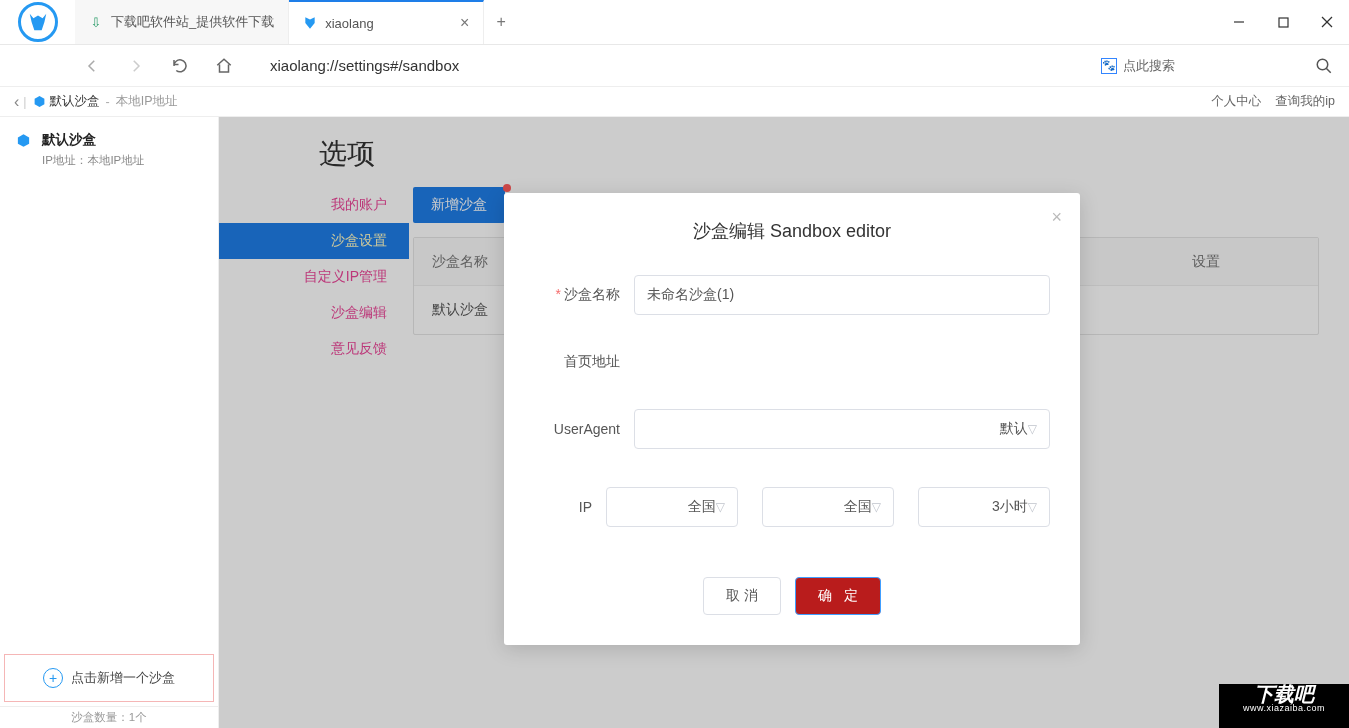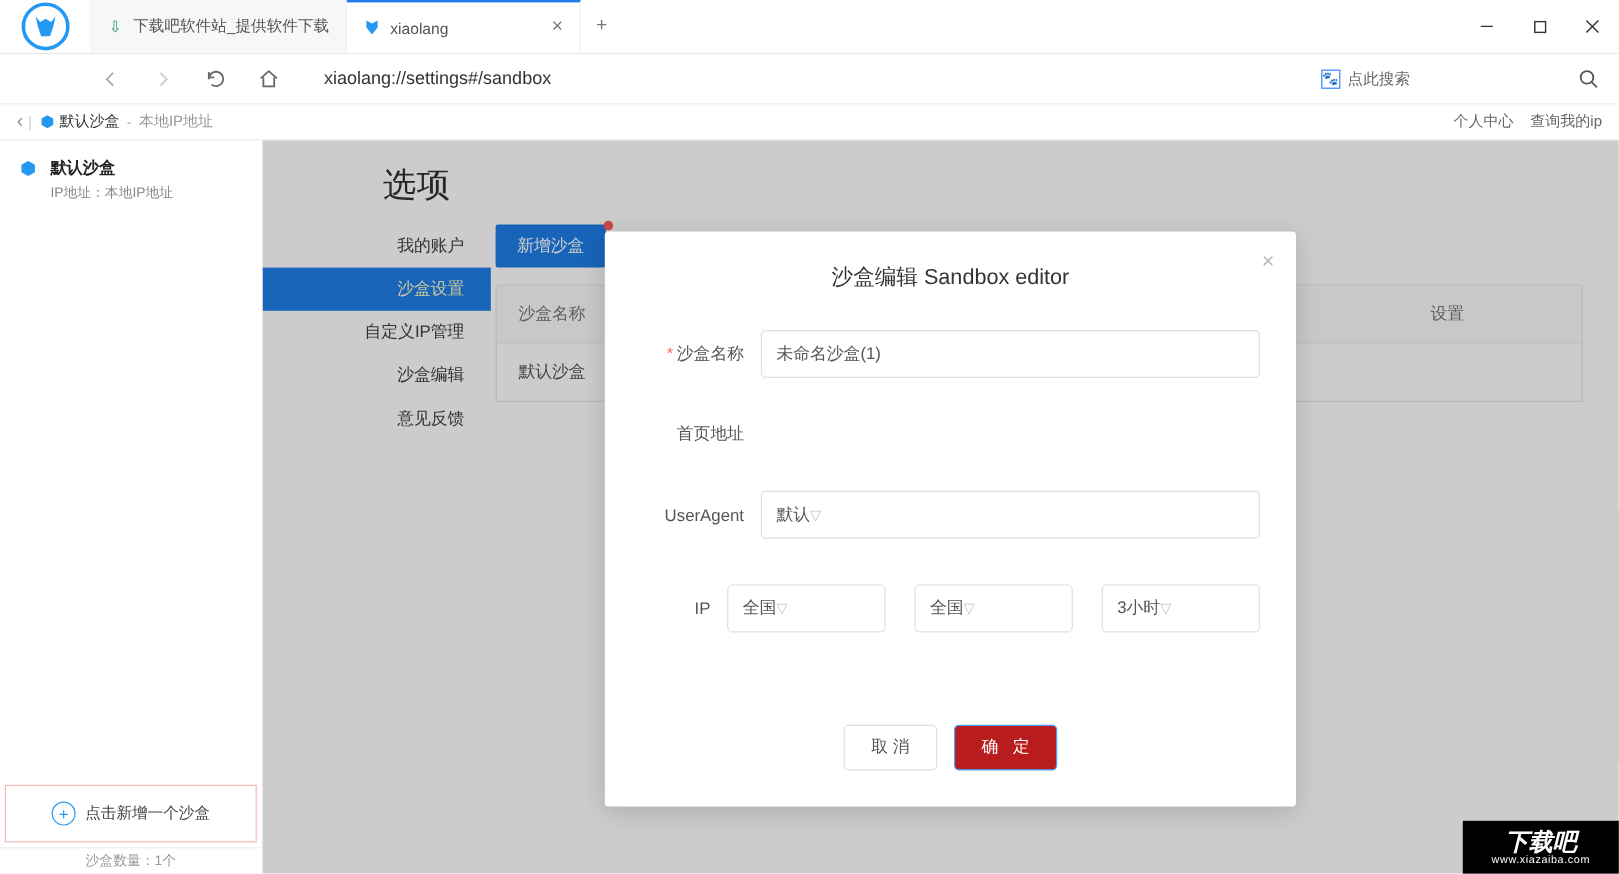--- a/index.html
+++ b/index.html
@@ -42,21 +42,21 @@
   .sandbox-card .ipline { font-size: 11.5px; color:#888; margin-top:4px; }
   .leftcol .spacer { flex:1; }
   .addbox { height: 48px; border: 1px solid #f5b6b6; display:flex; align-items:center; justify-content:center; gap:8px; font-size:13px; color:#444; margin: 4px; }
   .addbox .plus { width:20px; height:20px; border:1.5px solid #2599f2; border-radius:50%; color:#2599f2; display:flex; align-items:center; justify-content:center; font-size:14px; }
   .countbar { height: 22px; border-top:1px solid #eee; font-size:11.5px; color:#999; display:flex; align-items:center; justify-content:center; }
 
   .content { flex:1; position:relative; background:#fff; }
   .page-title { font-size: 28px; color:#333; padding: 18px 0 14px 100px; font-weight:300; }
   .settings-row { display:flex; }
   .sidenav { width: 190px; }
-  .sidenav-item { height: 36px; display:flex; align-items:center; justify-content:flex-end; padding-right: 22px; font-size: 14px; color:#404040; }
+  .sidenav-item { height: 36px; display:flex; align-items:center; justify-content:flex-end; padding-right: 22px; font-size: 14px; color:#ec4899; }
   .sidenav-item.active { background:#1e7ee8; color:#fef9c3; }
   .panel { flex:1; padding-left: 4px; padding-right: 30px; }
   .primary-btn { background:#1e7ee8; color:#fff; border:none; height: 36px; padding: 0 18px; font-size: 14px; border-radius:2px; position:relative; }
   .primary-btn::after { content:""; position:absolute; right:-6px; top:-3px; width:8px; height:8px; background:#ff5a5a; border-radius:50%; }
   .table { margin-top: 14px; border:1px solid #e5e5e5; border-radius:2px; }
   .trow { display:flex; height: 48px; align-items:center; border-bottom:1px solid #eee; font-size:14px; color:#555; }
   .trow:last-child { border-bottom:none; }
   .trow.header { background:#fafafa; color:#777; }
   .tcell { padding: 0 18px; }
   .tcell.c-name { width: 760px; }
@@ -67,31 +67,31 @@
 
   
   .dialog { position:absolute; left: 504px; top: 193px; width: 576px; background:#fff; z-index: 10; border-radius:3px; padding: 26px 30px 30px; box-shadow: 0 4px 20px rgba(0,0,0,0.15); }
   .dialog .dlg-close { position:absolute; top:14px; right:18px; color:#bbb; font-size:18px; }
   .dialog h2 { text-align:center; font-size: 18px; font-weight: 400; color:#333; margin-bottom: 32px; }
   .form-row { display:flex; align-items:center; margin-bottom: 38px; }
   .form-label { width: 100px; text-align:right; font-size: 14px; color:#555; padding-right: 14px; }
   .form-label .req { color:#f56c6c; margin-right:3px; }
   .form-input, .form-select { height: 40px; border:1px solid #dcdfe6; border-radius:4px; padding: 0 12px; font-size:14px; color:#555; background:#fff; }
   .form-input { width: 416px; }
-  .form-select { width: 416px; display:flex; align-items:center; justify-content:flex-start; }
+  .form-select { width: 416px; display:flex; align-items:center; justify-content:flex-end; }
   .sel-group { display:flex; gap: 24px; }
   .sel-group .form-select { width: 132px; }
   .chev { color:#c0c4cc; font-size:12px; }
   .dlg-actions { display:flex; justify-content:center; gap: 14px; margin-top: 50px; }
-  .btn { height: 38px; padding: 0 22px; border-radius:4px; font-size:14px; display:flex; align-items:center;margin-top:27px; }
+  .btn { height: 38px; padding: 0 22px; border-radius:4px; font-size:14px; display:flex; align-items:center; }
   .btn-default { background:#fff; border:1px solid #dcdfe6; color:#555; }
   .btn-primary { background:#b91c1c; border:1px solid #409eff; color:#fff; letter-spacing: 4px; padding-right:18px;}
 
   
-  .watermark { position:absolute; right:0; bottom:0; width:130px; height:44px; background:#000; color:#fff; font-weight:700; font-style:italic; display:flex; flex-direction:column; align-items:center; justify-content:center; line-height:1; }
+  .watermark { position:absolute; right:0; bottom:0; width:130px; height:44px; background:#000; color:#fff; font-weight:700; font-style:italic; display:flex; flex-direction:column; align-items:center; justify-content:flex-start; line-height:1; }
   .watermark .big { font-size:20px; }
   .watermark .small { font-size:9px; font-weight:400; font-style:normal; letter-spacing:0.5px; }
   
   svg { display:block; }
 </style>
 </head>
 <body>
 
 <div class="titlebar">
   <div class="app-logo">

